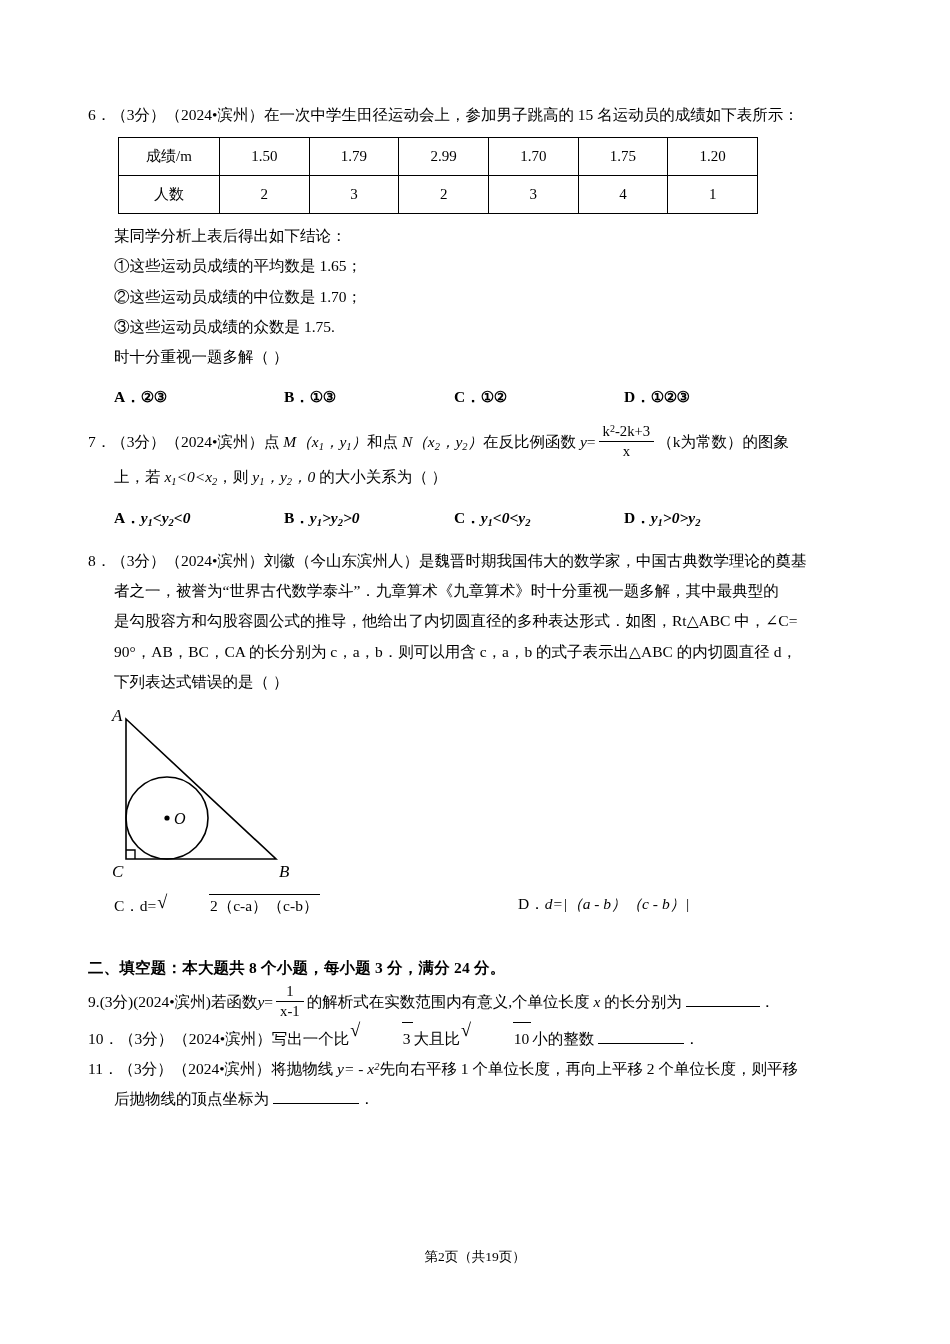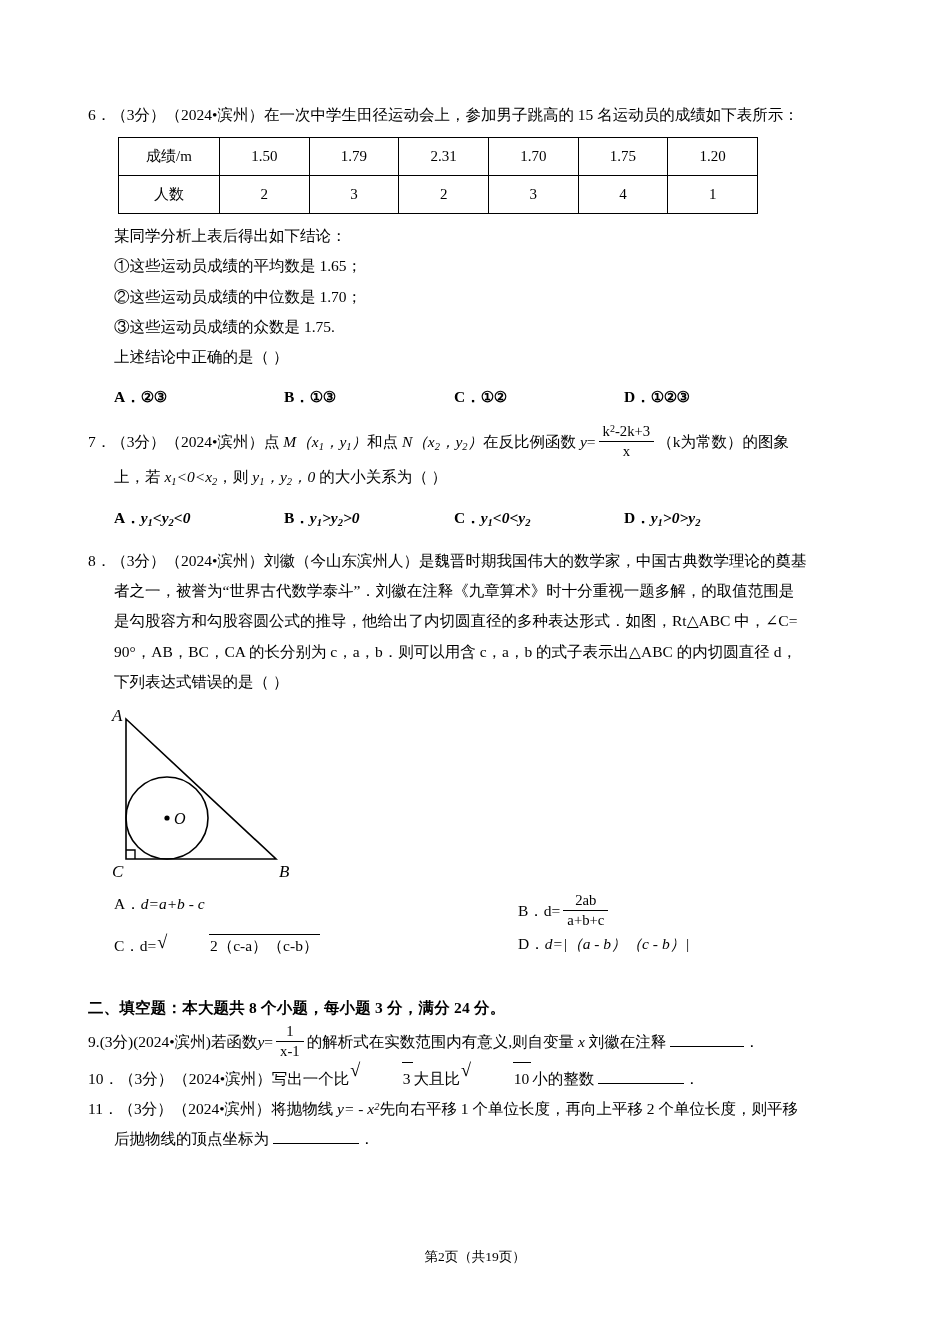--- a/index.html
+++ b/index.html
@@ -193,21 +193,21 @@
     <div class="q">
       <span class="q-line"><span>6．</span><span>（3分）</span><span>（2024•滨州）</span><span>在一次中学生田径运动会上，参加男子跳高的 15 名运动员的成绩如下表所示：</span></span>
     </div>
 
     <table class="score-table">
       <tbody>
           <tr>
         <td class="head">成绩/m</td>
         <td>1.50</td>
         <td>1.79</td>
-        <td>2.31</td>
+        <td>2.99</td>
         <td>1.70</td>
         <td>1.75</td>
         <td>1.20</td>
       </tr>
       <tr>
         <td class="head">人数</td>
         <td>2</td>
         <td>3</td>
         <td>2</td>
         <td>3</td>
@@ -215,21 +215,21 @@
         <td>1</td>
       </tr>
     </tbody>
       </table>
 
     <div class="q">
       <span class="q-line indent">某同学分析上表后得出如下结论：</span>
       <span class="q-line indent">①这些运动员成绩的平均数是 1.65；</span>
       <span class="q-line indent">②这些运动员成绩的中位数是 1.70；</span>
       <span class="q-line indent">③这些运动员成绩的众数是 1.75.</span>
-      <span class="q-line indent">上述结论中正确的是（      ）</span>
+      <span class="q-line indent">时十分重视一题多解（      ）</span>
     </div>
 
     <div class="options">
       <span class="opt opt-a"><span>A．</span><span class="circled">②③</span></span>
       <span class="opt opt-b"><span>B．</span><span class="circled">①③</span></span>
       <span class="opt opt-c"><span>C．</span><span class="circled">①②</span></span>
       <span class="opt opt-d"><span>D．</span><span class="circled">①②③</span></span>
     </div>
 
     <div class="spacer-md"></div>
@@ -244,21 +244,21 @@
       <span class="opt opt-a"><span>A．</span><span class="ital"><em>y</em><sub>1</sub>&lt;<em>y</em><sub>2</sub>&lt;0</span></span>
       <span class="opt opt-b"><span>B．</span><span class="ital"><em>y</em><sub>1</sub>&gt;<em>y</em><sub>2</sub>&gt;0</span></span>
       <span class="opt opt-c"><span>C．</span><span class="ital"><em>y</em><sub>1</sub>&lt;0&lt;<em>y</em><sub>2</sub></span></span>
       <span class="opt opt-d"><span>D．</span><span class="ital"><em>y</em><sub>1</sub>&gt;0&gt;<em>y</em><sub>2</sub></span></span>
     </div>
 
     <div class="spacer-md"></div>
 
     <div class="q">
       <span class="q-line"><span>8．</span><span>（3分）</span><span>（2024•滨州）</span><span>刘徽（今山东滨州人）是魏晋时期我国伟大的数学家，中国古典数学理论的奠基</span></span>
-      <span class="q-line indent">者之一，被誉为“世界古代数学泰斗”．刘徽在注释《九章算术》时十分重视一题多解，的取值范围是</span>
+      <span class="q-line indent">者之一，被誉为“世界古代数学泰斗”．九章算术《九章算术》时十分重视一题多解，其中最典型的</span>
       <span class="q-line indent">是勾股容方和勾股容圆公式的推导，他给出了内切圆直径的多种表达形式．如图，Rt△ABC 中，∠C=</span>
       <span class="q-line indent">90°，AB，BC，CA 的长分别为 c，a，b．则可以用含 c，a，b 的式子表示出△ABC 的内切圆直径 d，</span>
       <span class="q-line indent">下列表达式错误的是（      ）</span>
     </div>
 
     <div class="figure">
       <svg width="205" height="175" viewBox="0 0 205 175">
 
         <polygon points="22,12 22,152 172,152" fill="none" stroke="#000" stroke-width="1.6"></polygon>
 
@@ -268,34 +268,30 @@
 
         <circle cx="63" cy="111" r="2.6" fill="#000"></circle>
 
         <text x="8" y="14" font-family="Liberation Serif, serif" font-size="17" font-style="italic">A</text>
         <text x="8" y="170" font-family="Liberation Serif, serif" font-size="17" font-style="italic">C</text>
         <text x="175" y="170" font-family="Liberation Serif, serif" font-size="17" font-style="italic">B</text>
         <text x="70" y="117" font-family="Liberation Serif, serif" font-size="16" font-style="italic">O</text>
       </svg>
     </div>
 
-    <div class="opt2">
-      <span class="c1"><span>A．</span><span class="ital">d=a+b - c</span></span>
-      <span class="c2"><span>B．</span><span>d=</span><span class="frac"><span class="top">2ab</span><span class="bot">a+b+c</span></span></span>
-    </div>
 
     <div class="opt2">
       <span class="c1"><span>C．</span><span>d=</span><span class="sqrt"><span class="rad">√</span><span class="radicand">2（c-a）（c-b）</span></span></span>
       <span class="c2"><span>D．</span><span class="ital">d=|（a - b）（c - b）|</span></span>
     </div>
 
     <div class="section-head">二、填空题：本大题共 8 个小题，每小题 3 分，满分 24 分。</div>
 
     <div class="q">
-      <span class="q-line"><span>9.</span><span>(3分)</span><span>(2024•滨州)</span><span>若函数</span><em>y</em>=<span class="frac"><span class="top">1</span><span class="bot">x-1</span></span><span>的解析式在实数范围内有意义,则自变量</span> <em>x</em> <span>刘徽在注释</span> <span class="blank blank-sm"></span><span>．</span></span>
+      <span class="q-line"><span>9.</span><span>(3分)</span><span>(2024•滨州)</span><span>若函数</span><em>y</em>=<span class="frac"><span class="top">1</span><span class="bot">x-1</span></span><span>的解析式在实数范围内有意义,个单位长度</span> <em>x</em> <span>的长分别为</span> <span class="blank blank-sm"></span><span>．</span></span>
     </div>
 
     <div class="q">
       <span class="q-line"><span>10．</span><span>（3分）</span><span>（2024•滨州）</span><span>写出一个比</span><span class="sqrt"><span class="rad">√</span><span class="radicand">3</span></span><span>大且比</span><span class="sqrt"><span class="rad">√</span><span class="radicand">10</span></span><span>小的整数</span> <span class="blank blank-md"></span><span>．</span></span>
     </div>
 
     <div class="q">
       <span class="q-line"><span>11．</span><span>（3分）</span><span>（2024•滨州）</span><span>将抛物线</span> <span class="ital"><em>y</em>= - <em>x</em><sup>2</sup></span><span>先向右平移 1 个单位长度，再向上平移 2 个单位长度，则平移</span></span>
       <span class="q-line indent"><span>后抛物线的顶点坐标为</span> <span class="blank blank-md"></span><span>．</span></span>
     </div>

